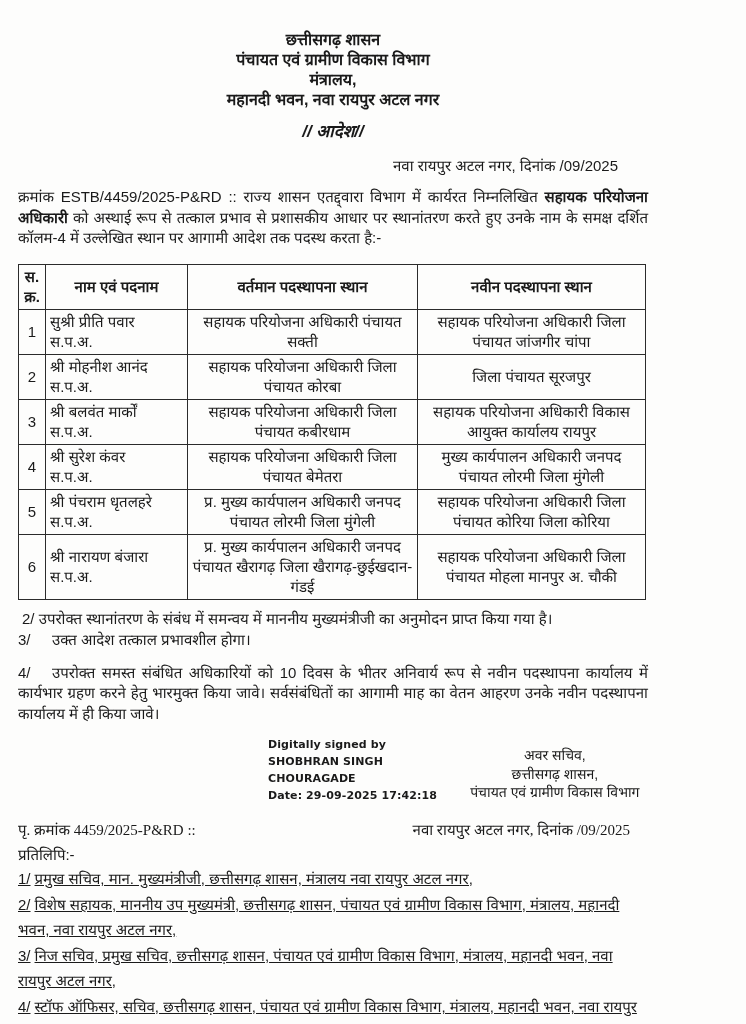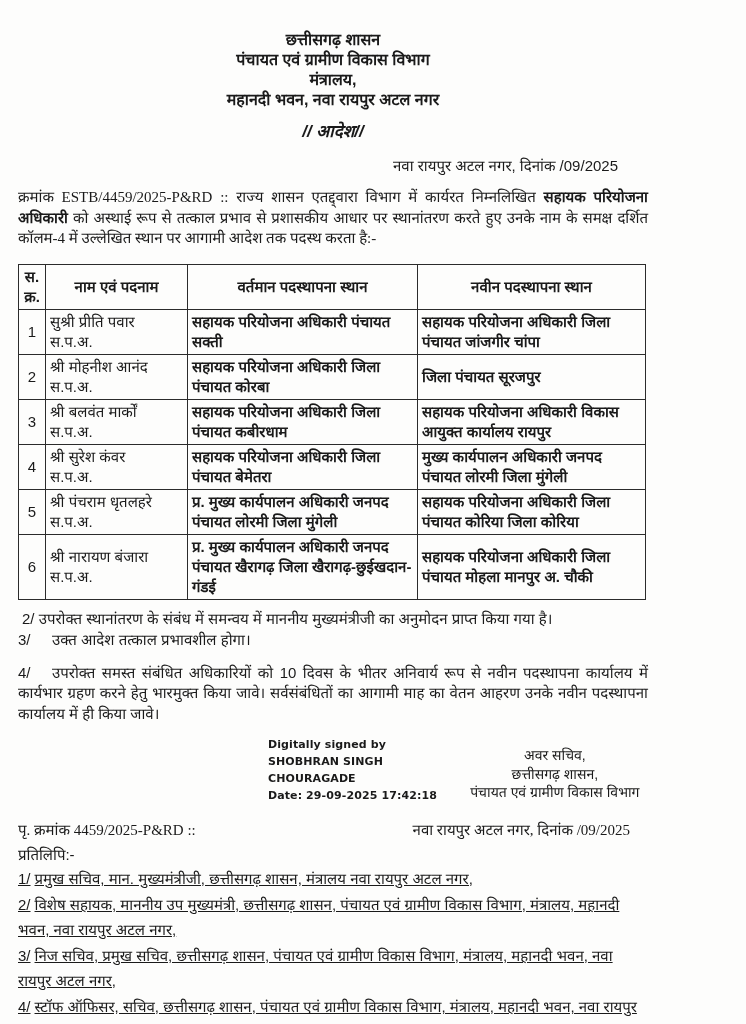--- a/index.html
+++ b/index.html
@@ -16,32 +16,32 @@
     line-height: 20.5px;
     padding: 30px 98px 12px 18px;
     overflow: hidden;
   }
   
   .gov-header { text-align: center; font-weight: 700; font-size: 16px; line-height: 19px; }
   .gov-header div { margin-bottom: 1px; }
   .order-title { text-align: center; font-weight: 700; font-style: italic; font-size: 17px; margin-top: 13px; }
   .issue-date { text-align: right; margin-top: 13px; padding-right: 30px; }
   
-  .intro { margin-top: 11px; text-align: justify; font-family: Liberation Serif, serif; }
+  .intro { margin-top: 11px; text-align: justify; }
   .intro b { font-weight: 700; }
   
   table.transfer { border-collapse: collapse; table-layout: fixed; width: 627px; margin-top: 12px; font-size: 15px; line-height: 20px; }
   table.transfer th, table.transfer td { border: 1.6px solid #2b2b2b; padding: 2px 4px; vertical-align: middle; }
   table.transfer th { font-weight: 700; text-align: center; padding: 2px 1px; }
   col.c-sn { width: 27px; }
   col.c-name { width: 142px; }
   col.c-cur { width: 230px; }
   col.c-new { width: 228px; }
   td.sn { text-align: center; }
-  td.cell-center { text-align: left; font-weight: bold; }
+  td.cell-center { text-align: center; }
   td.cell-name { text-align: left; padding-left: 3px; }
   
   .clause { margin-top: 1px; }
   .clause.first { margin-top: 9px; padding-left: 4px; }
   .clause .num { display: inline-block; }
   .clause.wide-gap .num { min-width: 34px; }
   .clause.para { margin-top: 12px; text-align: justify; }
   
   .sig-row { display: flex; margin-top: 12px; margin-left: 250px; }
   .sig-digital { font-family: "DejaVu Sans", sans-serif; font-size: 11px; line-height: 17px; width: 237px; letter-spacing: 0.1px; font-weight: bold; }

